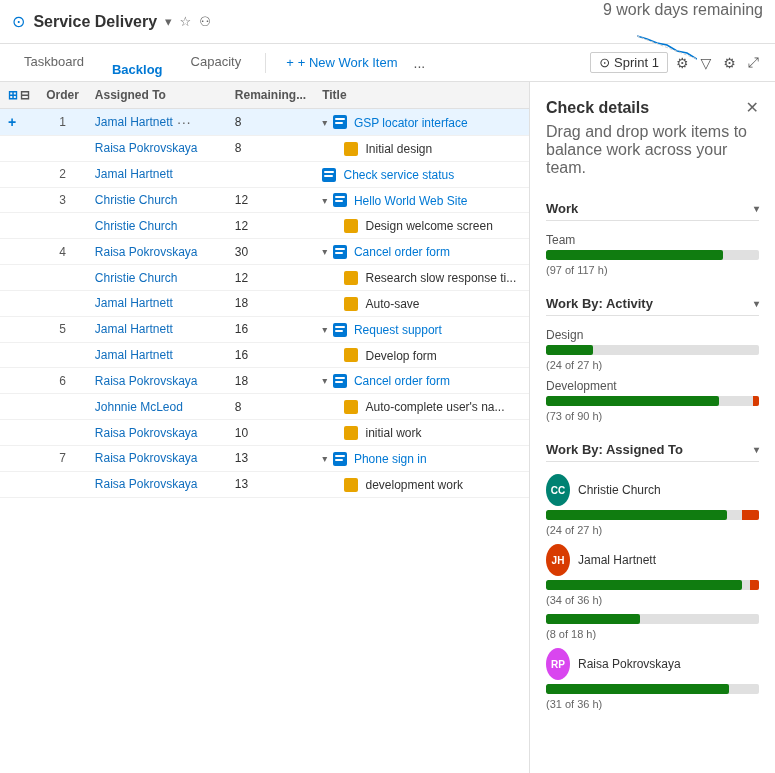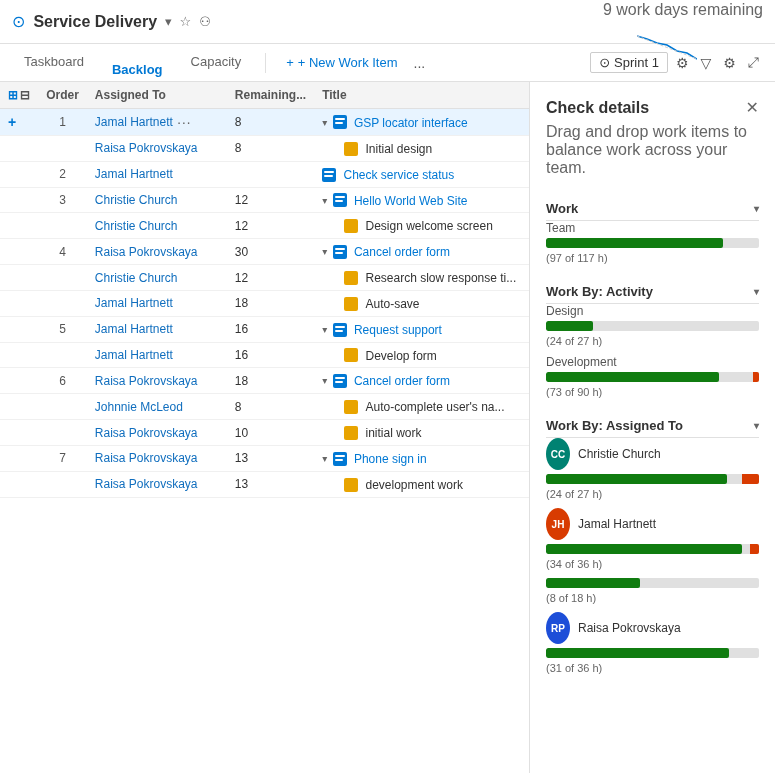--- a/index.html
+++ b/index.html
@@ -49,36 +49,36 @@
     .highlight-row { background: #e8f4ff !important; }
     .dots-btn { color: #666; cursor: pointer; font-size: 14px; }
 
     
     .work-details-panel { flex: 1; padding: 16px; overflow-y: auto; background: #fff; }
     .panel-header { display: flex; align-items: center; justify-content: space-between; margin-bottom: 6px; }
     .panel-title { font-size: 16px; font-weight: 600; color: #333; }
     .close-btn { cursor: pointer; color: #666; font-size: 16px; }
     .panel-subtitle { font-size: 16px; color: #666; margin-bottom: 16px; }
 
-    .section-header { display: flex; align-items: center; justify-content: space-between; font-size: 13px; font-weight: 600; color: #333; padding: 8px 0 4px 0; border-bottom: 1px solid #e0e0e0; margin-bottom: 0; cursor: pointer; }
+    .section-header { display: flex; align-items: center; justify-content: space-between; font-size: 13px; font-weight: 600; color: #333; padding: 8px 0 4px 0; border-bottom: 1px solid #e0e0e0; margin-bottom: 12px; cursor: pointer; }
     .section-arrow { font-size: 10px; color: #666; }
 
     .work-section { margin-bottom: 12px; }
     .bar-label { font-size: 12px; color: #555; margin-bottom: 3px; }
     .bar-container { height: 10px; background: #e0e0e0; border-radius: 2px; margin-bottom: 4px; position: relative; overflow: hidden; }
     .bar-fill { height: 100%; border-radius: 2px; background: #107c10; }
     .bar-overflow { height: 100%; position: absolute; right: 0; top: 0; background: #d83b01; }
     .bar-sub { font-size: 11px; color: #666; margin-bottom: 8px; }
 
     .person-row { display: flex; align-items: center; gap: 8px; margin-bottom: 4px; }
     .avatar { width: 24px; height: 32px; border-radius: 50%; background: #0078d4; display: flex; align-items: center; justify-content: center; color: #fff; font-size: 10px; font-weight: 600; flex-shrink: 0; }
     .avatar-orange { background: #d83b01; }
     .avatar-teal { background: #008272; }
     .avatar-purple { background: #5c2d91; }
-    .avatar-pink { background: #1d4ed8; }
+    .avatar-pink { background: #d946ef; }
     .person-name { font-size: 12px; color: #333; font-weight: 500; }
 
     
     .ctrl-icon { cursor: pointer; color: #555; font-size: 14px; padding: 2px 4px; border-radius: 2px; }
     .header-ctrl-group { display: flex; align-items: center; gap: 4px; }
 
     
     .wi-icon { display: inline-block; width: 14px; height: 14px; background: #0078d4; border-radius: 2px; position: relative; vertical-align: middle; margin-right: 4px; }
     .wi-icon::before, .wi-icon::after { content: ''; position: absolute; background: #fff; height: 2px; left: 2px; right: 2px; border-radius: 1px; }
     .wi-icon::before { top: 3px; }

